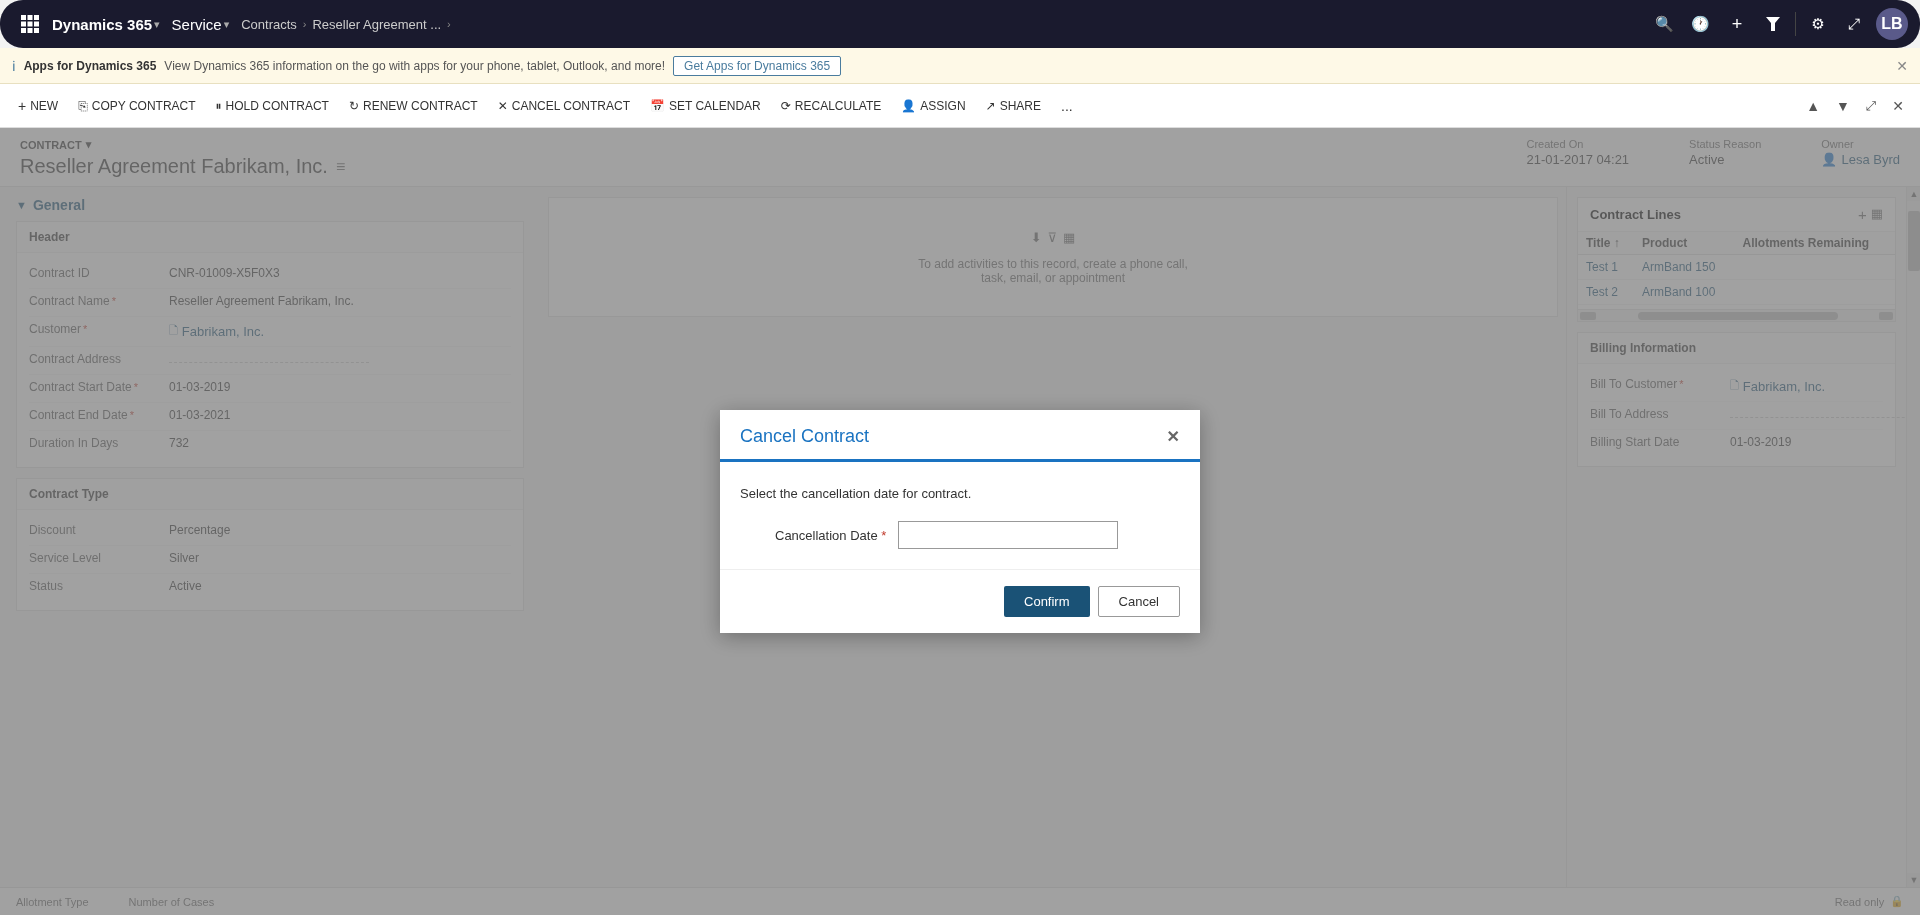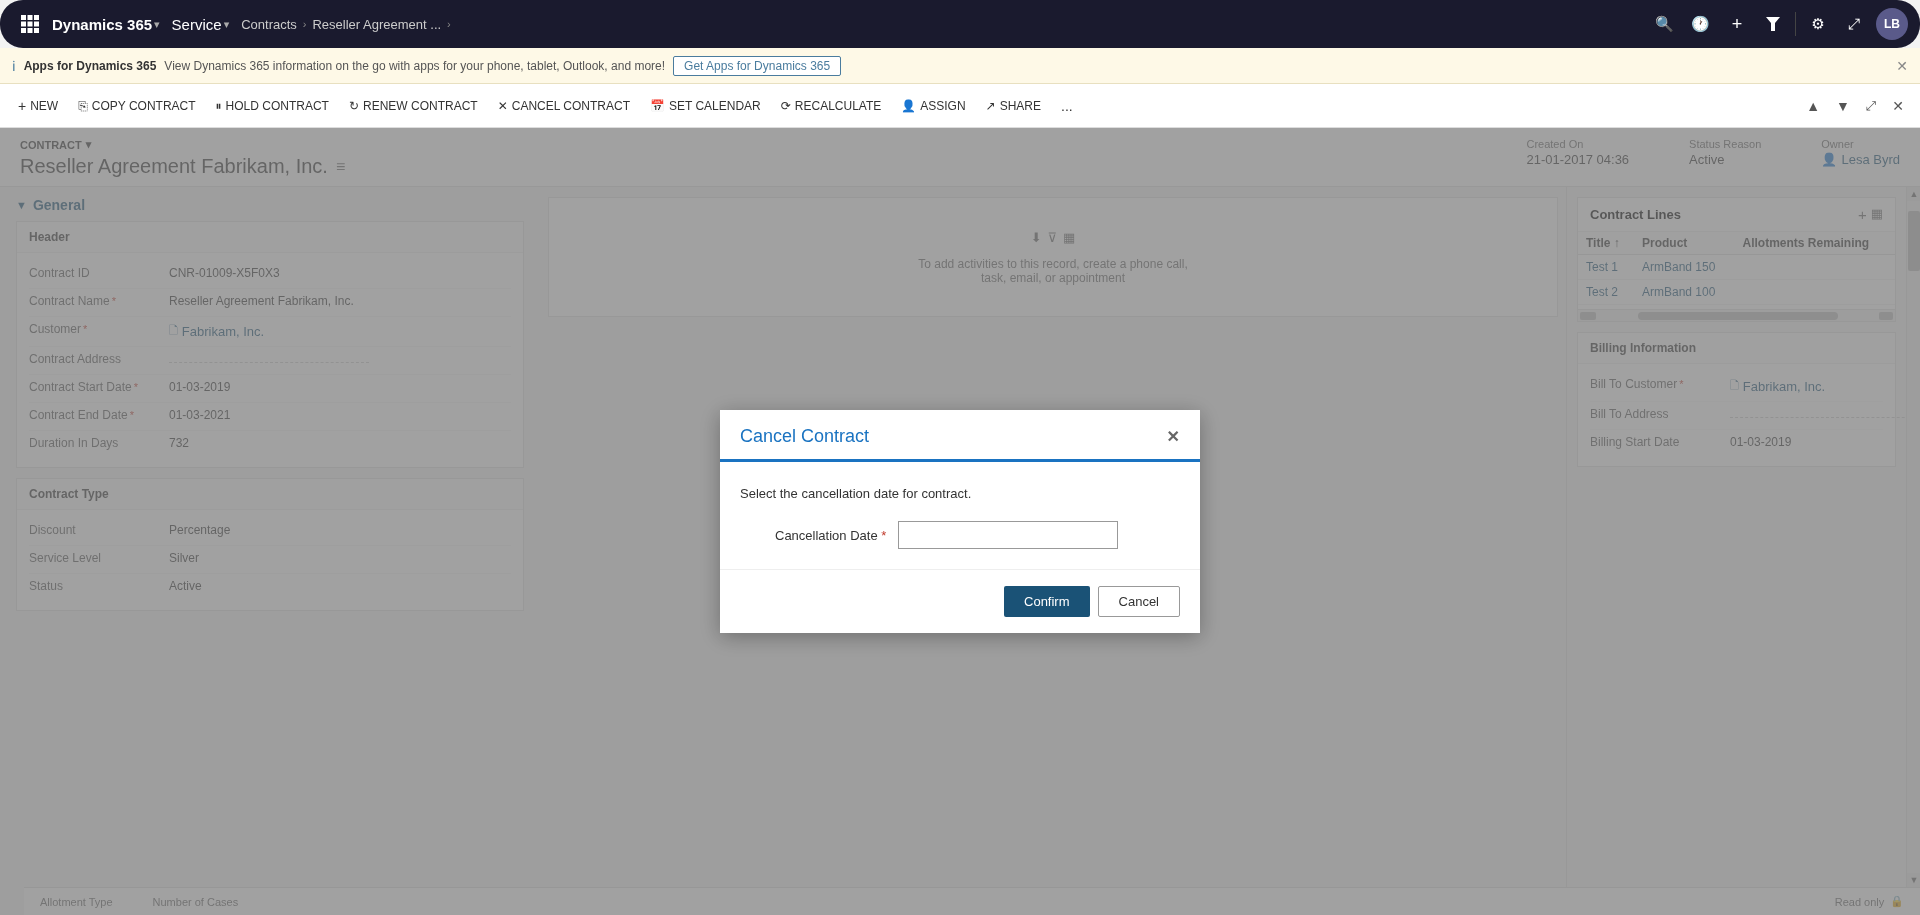--- a/index.html
+++ b/index.html
@@ -30,21 +30,21 @@
     .nav-spacer { flex: 1; }
     .nav-icon-btn {
       width: 36px; height: 36px;
       display: flex; align-items: center; justify-content: center;
       color: white; cursor: pointer; font-size: 15px; border-radius: 2px;
     }
     .nav-avatar {
       width: 32px; height: 32px; border-radius: 50%;
       background: #5a5a8a; color: white;
       display: flex; align-items: center; justify-content: center;
-      font-size: 12px; font-weight: 600; cursor: pointer; margin-left: 4px;
+      font-size: 16px; font-weight: 600; cursor: pointer; margin-left: 4px;
     }
 
     
     .info-bar {
       height: 36px;
       background: #fef9e7;
       border-bottom: 1px solid #e8e0c0;
       display: flex;
       align-items: center;
       padding: 0 12px;
@@ -210,21 +210,20 @@
     .bottom-bar {
       height: 28px;
       background: white;
       border-top: 1px solid #ddd;
       display: flex;
       align-items: center;
       padding: 0 16px;
       font-size: 11px;
       color: #666;
       justify-content: space-between;
-      margin-left: 24px;
     }
 
     
     .modal-overlay {
       position: absolute;
       top: 0; left: 0; right: 0; bottom: 0;
       background: rgba(0,0,0,0.35);
       display: flex;
       align-items: center;
       justify-content: center;
@@ -380,21 +379,21 @@
         <span style="cursor:pointer;">▾</span>
       </div>
       <div class="form-title">
         <span>Reseller Agreement Fabrikam, Inc.</span>
         <span style="font-size:16px;cursor:pointer;color:#666;">≡</span>
       </div>
     </div>
     <div class="form-header-right">
       <div class="form-meta">
         <span class="form-meta-label">Created On</span>
-        <span class="form-meta-value">21-01-2017  04:36</span>
+        <span class="form-meta-value">21-01-2017  04:21</span>
       </div>
       <div class="form-meta">
         <span class="form-meta-label">Status Reason</span>
         <span class="form-meta-value">Active</span>
       </div>
       <div class="form-meta">
         <span class="form-meta-label">Owner</span>
         <a class="form-meta-link">
           <span>👤</span>
           <span>Lesa Byrd</span>

